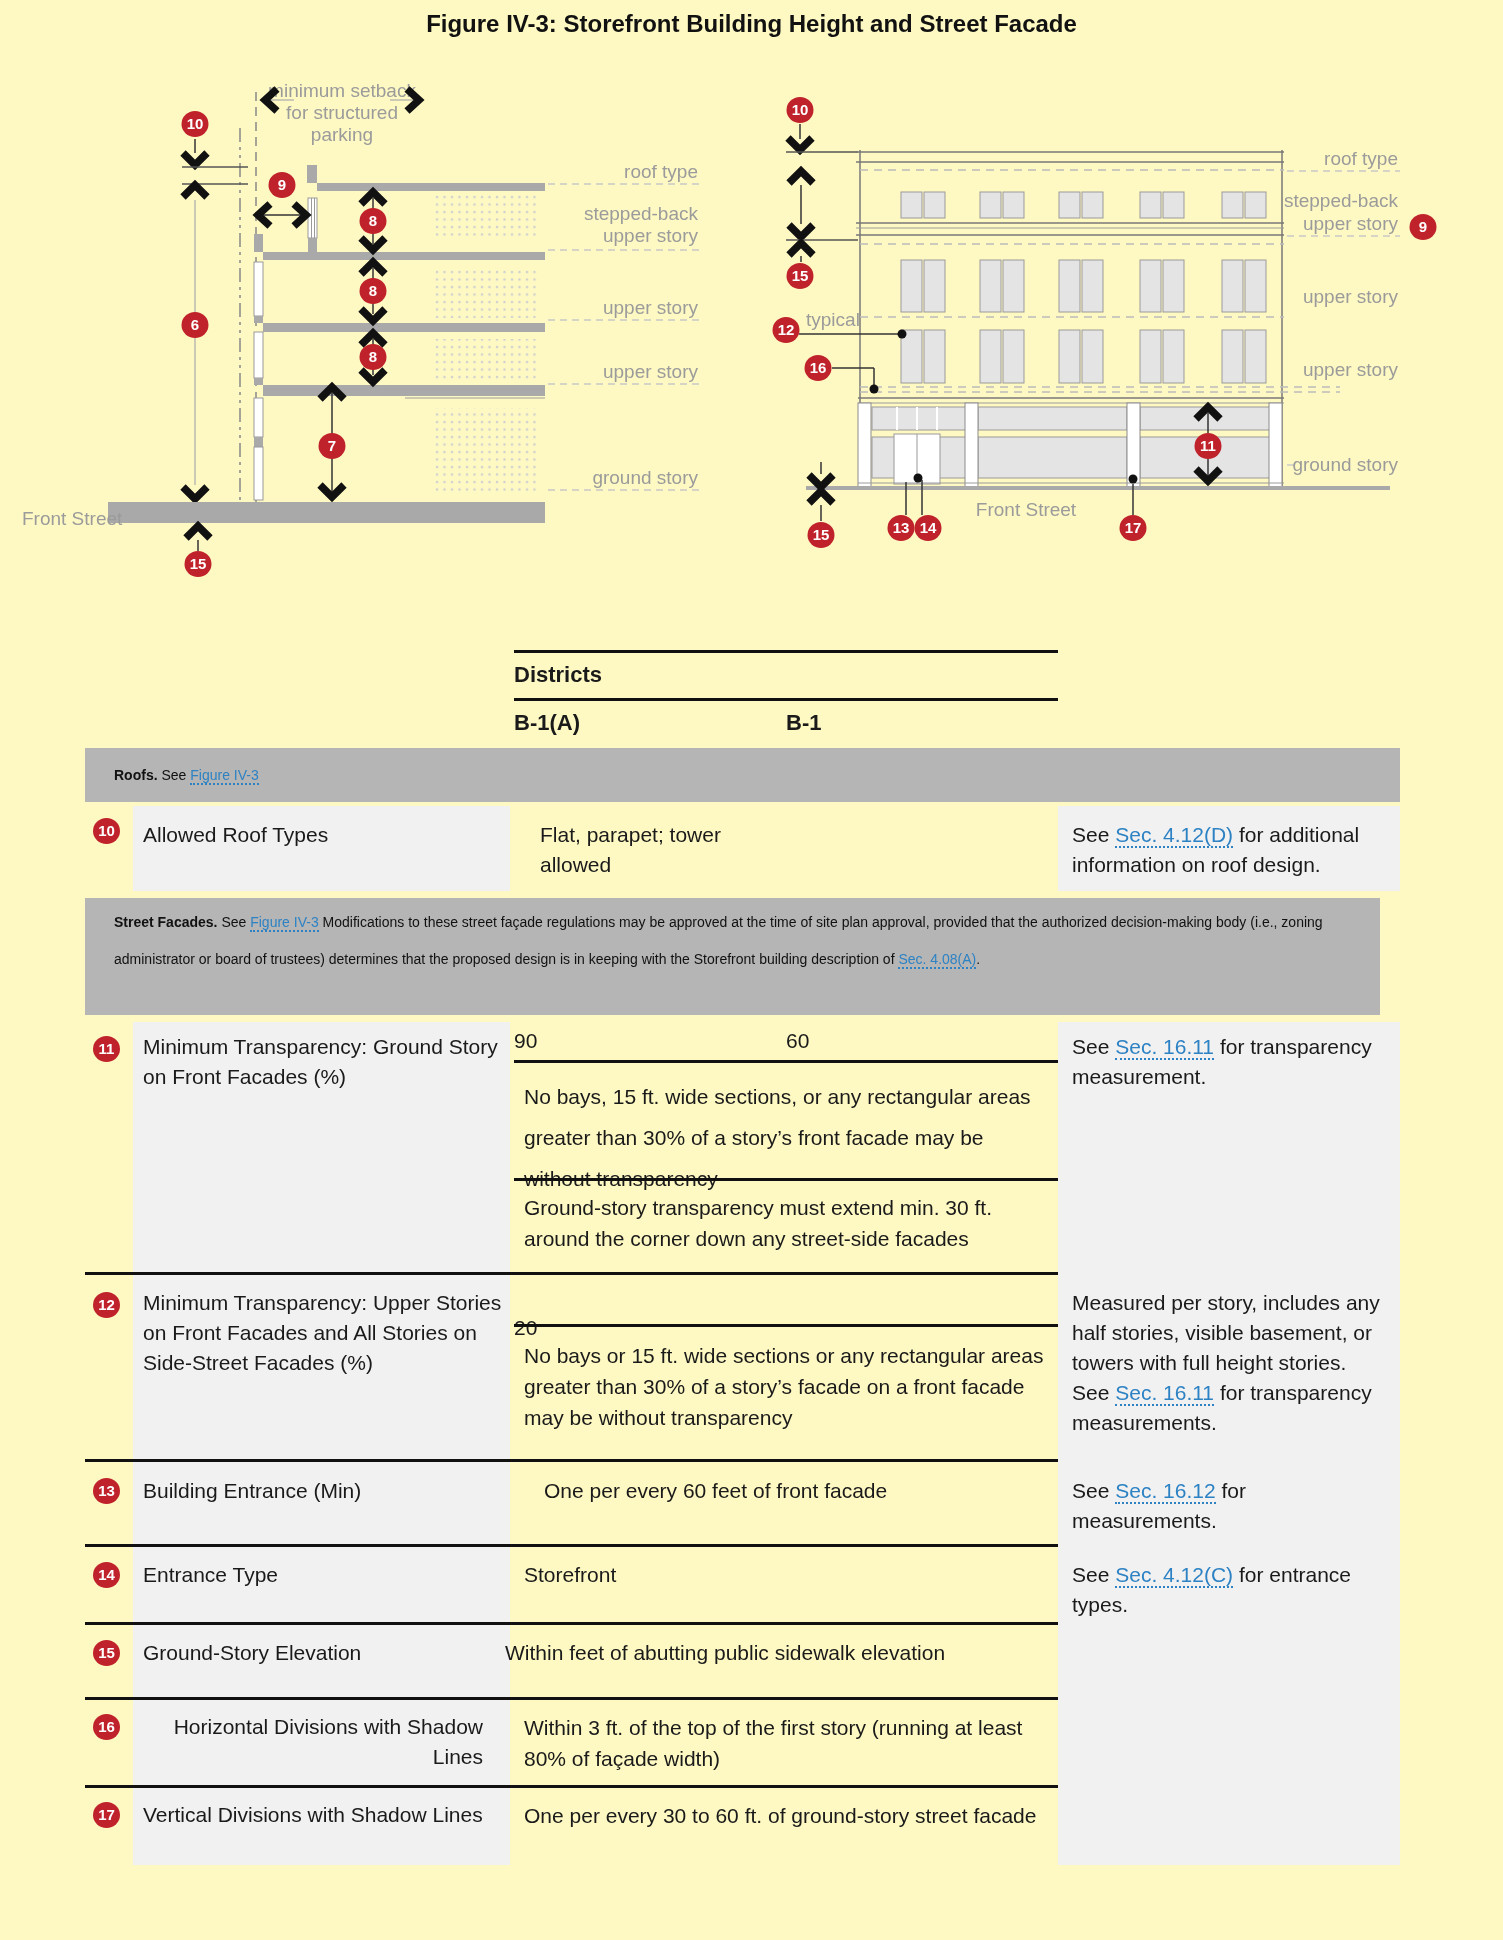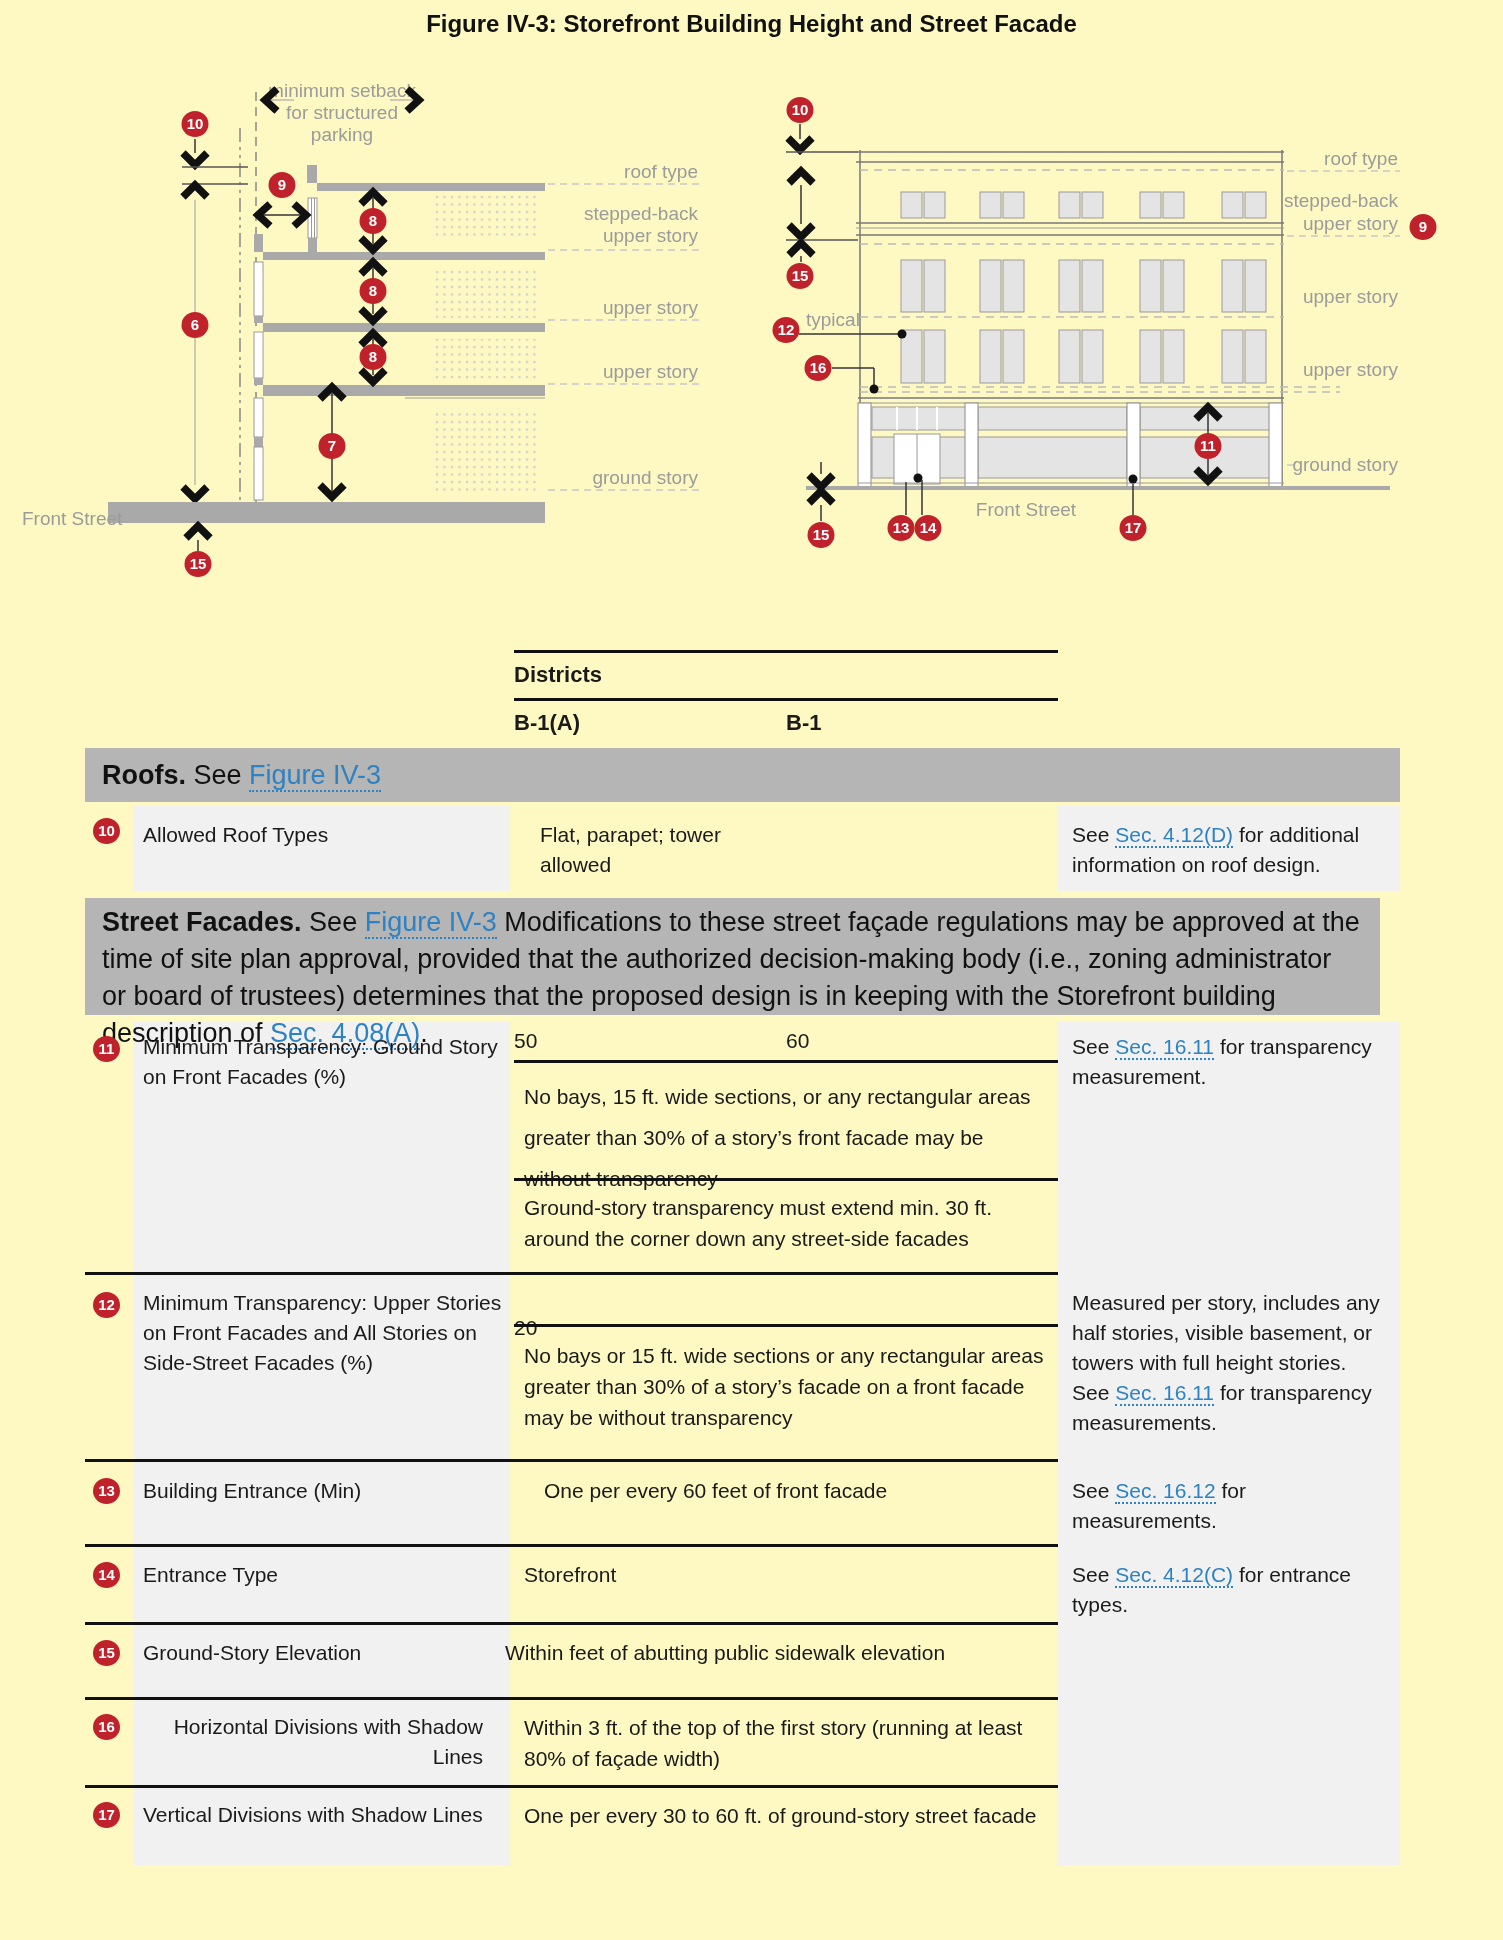--- a/index.html
+++ b/index.html
@@ -29,21 +29,21 @@
   .dot{fill:#111;}
   
   .t{position:absolute;font-size:21px;line-height:30px;color:#1a1a1a;}
   .ctr{text-align:left;}
   .bold{font-weight:bold;}
   .line{position:absolute;height:3px;background:#111;}
   .slab{position:absolute;background:#f1f1f1;}
   .badge{position:absolute;width:27px;height:26px;border-radius:50%;background:#c0222b;
          color:#fff;font-weight:bold;font-size:15px;text-align:center;line-height:26px;}
   .band{position:absolute;left:85px;width:1315px;background:#b5b5b5;color:#111;
-        font-size:27px;box-sizing:border-box;padding-left:17px;}
+        font-size:14px;box-sizing:border-box;padding-left:29px;}
   .lk{color:#2d82c4;text-decoration:none;border-bottom:2px dotted #2d82c4;cursor:pointer;}
 </style>
 </head>
 <body>
 
 <div class="page">
 
   <div class="title">Figure IV-3: Storefront Building Height and Street Facade</div>
 
   <svg width="1503" height="600" viewBox="0 0 1503 600">
@@ -347,21 +347,21 @@
   <div class="t" style="left:1072px;top:820px;width:316px;">
     <span>See </span><a class="lk">Sec. 4.12(D)</a><span> for additional information on roof design.</span>
   </div>
 
   <div class="band" style="top:898px;height:117px;padding-top:6px;line-height:37px;padding-right:20px;width:1295px;">
     <span class="bold">Street Facades.</span><span> See </span><a class="lk">Figure IV-3</a><span> Modifications to these street façade regulations may be approved at the time of site plan approval, provided that the authorized decision-making body (i.e., zoning administrator or board of trustees) determines that the proposed design is in keeping with the Storefront building description of </span><a class="lk">Sec. 4.08(A)</a><span>.</span>
   </div>
 
   <div class="badge" style="left:93px;top:1036px;">11</div>
   <div class="t" style="left:143px;top:1032px;width:355px;">Minimum Transparency: Ground Story on Front Facades (%)</div>
-  <div class="t ctr" style="left:514px;top:1026px;width:272px;">50</div>
+  <div class="t ctr" style="left:514px;top:1026px;width:272px;">90</div>
   <div class="t ctr" style="left:786px;top:1026px;width:272px;">60</div>
   <div class="line" style="left:514px;top:1060px;width:544px;"></div>
   <div class="t ctr" style="left:524px;top:1076px;width:524px;line-height:41px;">No bays, 15 ft. wide sections, or any rectangular areas greater than 30% of a story’s front facade may be without transparency</div>
   <div class="line" style="left:514px;top:1178px;width:544px;"></div>
   <div class="t ctr" style="left:524px;top:1192px;width:524px;line-height:31px;">Ground-story transparency must extend min. 30 ft. around the corner down any street-side facades</div>
   <div class="t" style="left:1072px;top:1032px;width:316px;">
     <span>See </span><a class="lk">Sec. 16.11</a><span> for transparency measurement.</span>
   </div>
 
   <div class="line" style="left:85px;top:1272px;width:973px;"></div>

